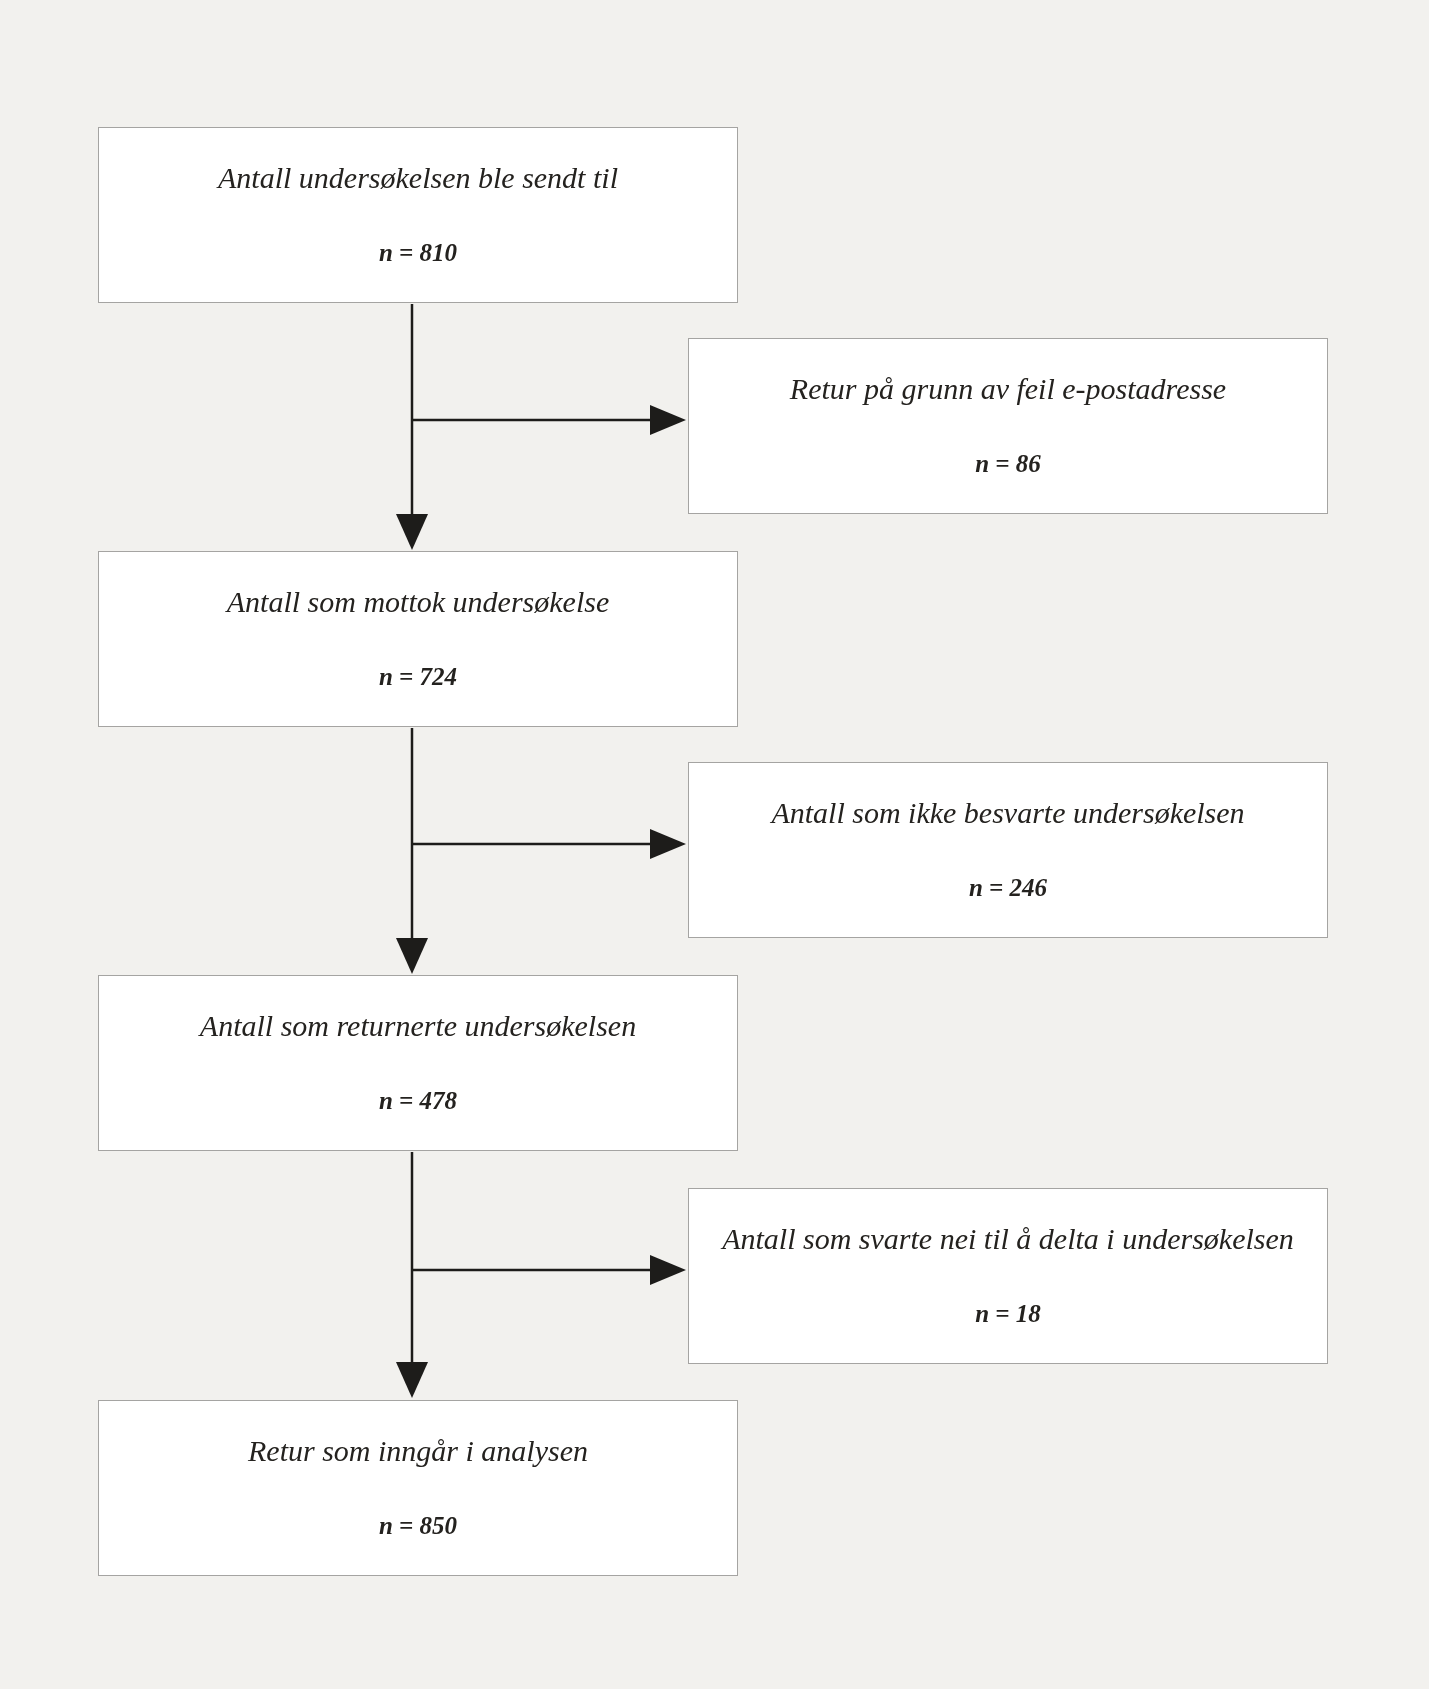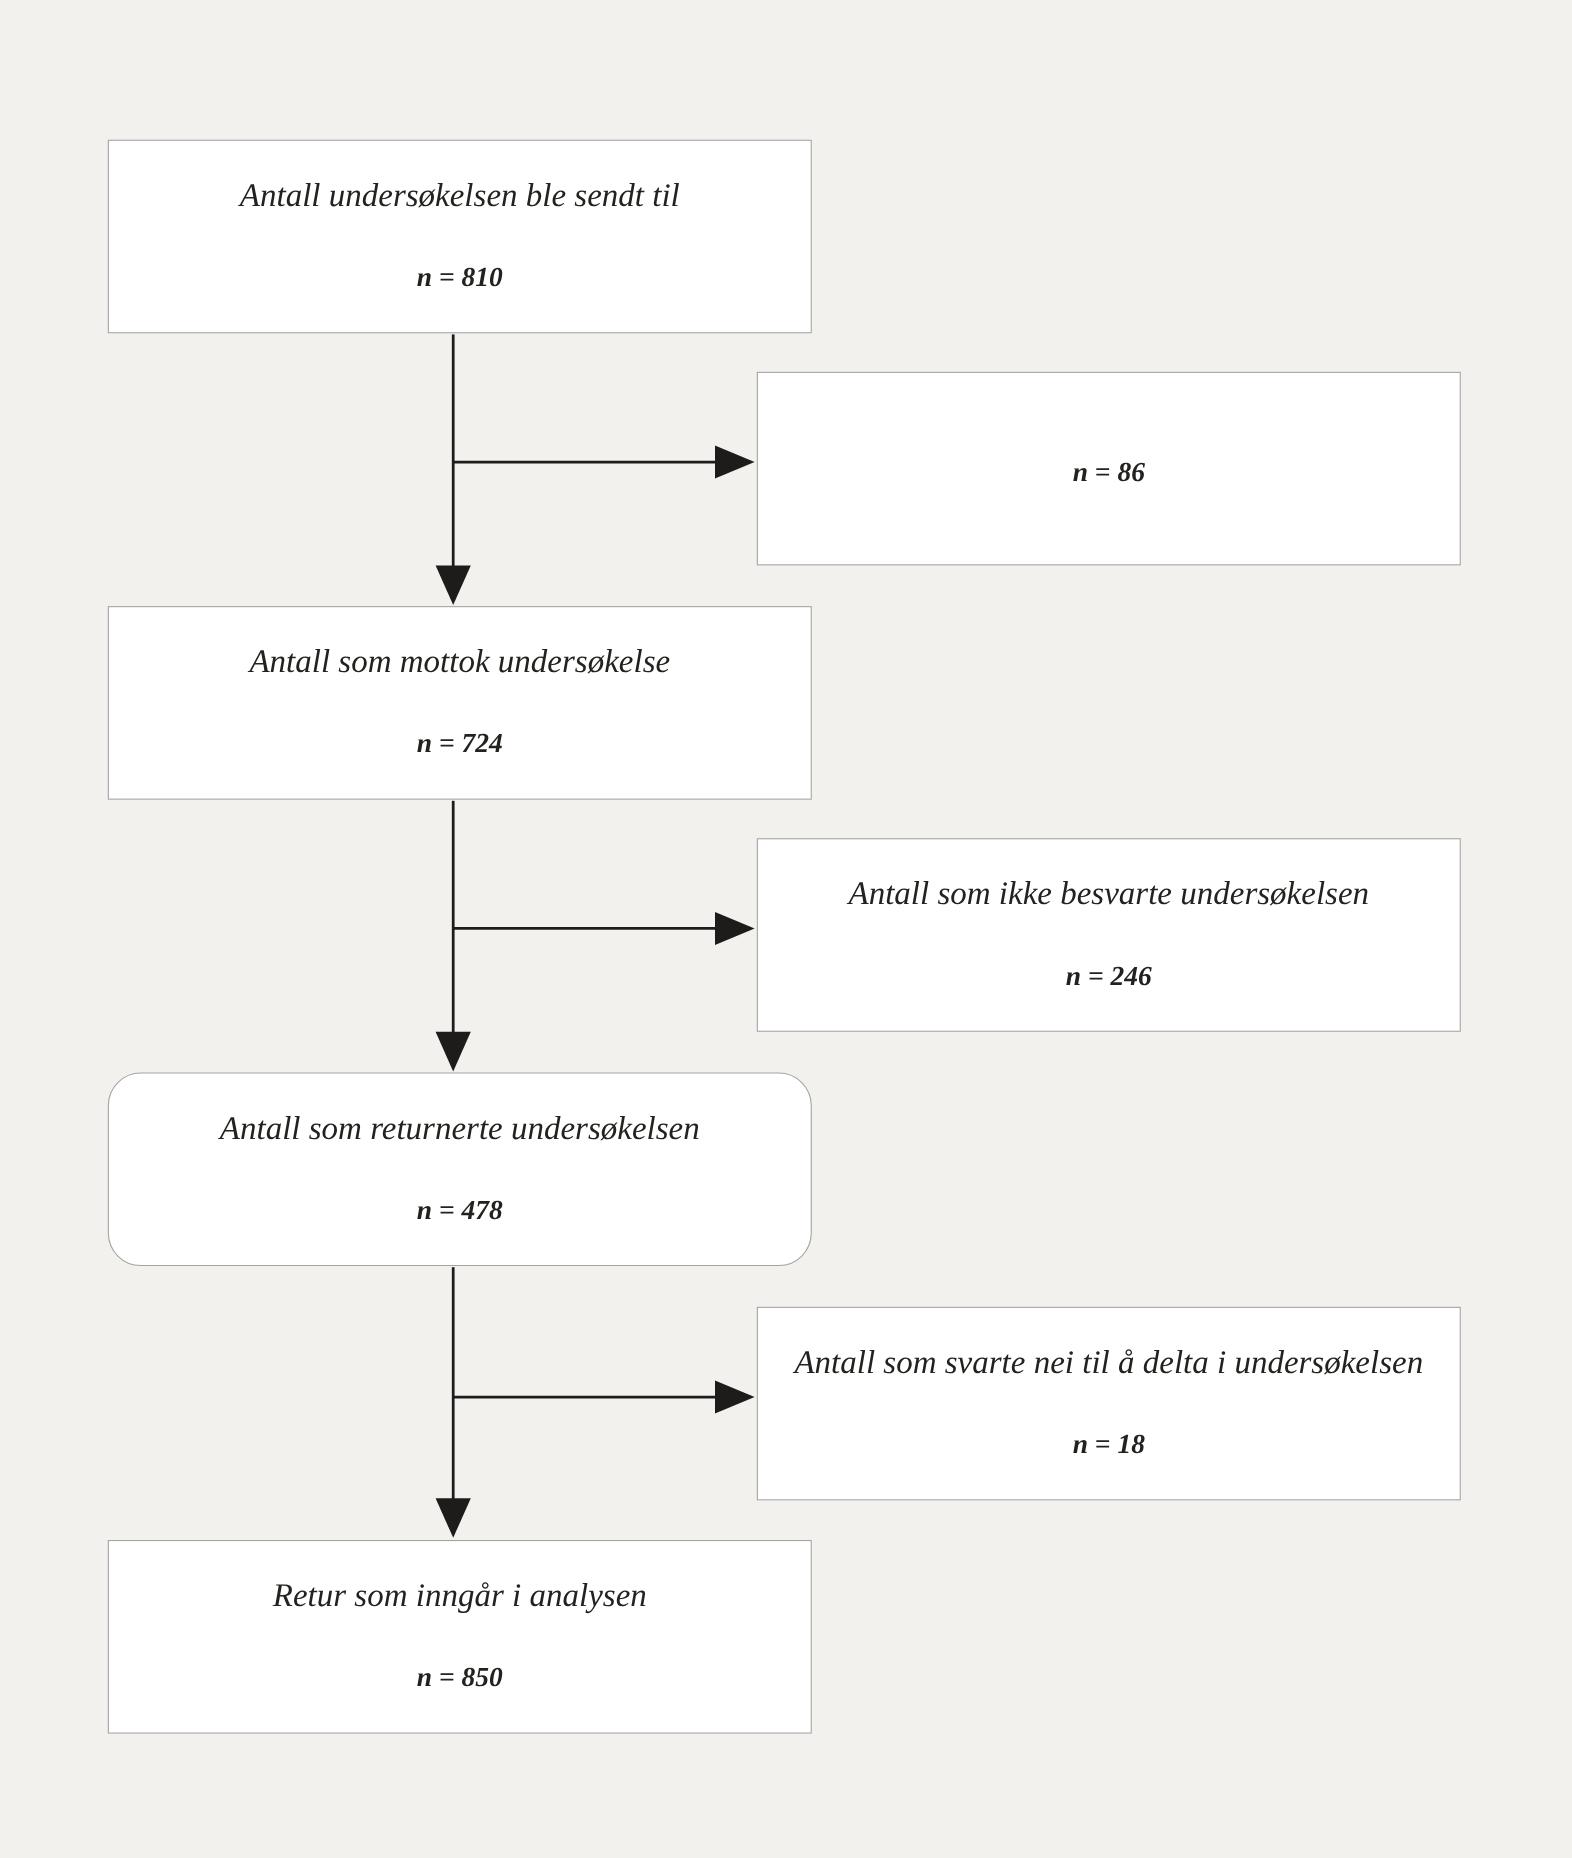--- a/index.html
+++ b/index.html
@@ -45,21 +45,21 @@
   }
   .node .count {
     font-size: 25px;
     font-weight: bold;
     margin-top: 11px;
   }
   .n0 { left: 98px;  top: 127px;  }
   .n1 { left: 688px; top: 338px;  }
   .n2 { left: 98px;  top: 551px;  }
   .n3 { left: 688px; top: 762px; text-align: right;  }
-  .n4 { left: 98px;  top: 975px; border-radius: 30px;  }
+  .n4 { left: 98px;  top: 975px;  }
   .n5 { left: 688px; top: 1188px; text-align: center; }
   .n6 { left: 98px;  top: 1400px; }
   .arrow-stroke {
     stroke: #1d1c1a;
     stroke-width: 2.5;
     fill: none;
   }
   .arrow-head {
     fill: #1d1c1a;
     stroke: none;
@@ -102,20 +102,21 @@
       <polygon class="arrow-head" points="650,1255 650,1285 686,1270"></polygon>
     </g>
   </svg>
 
   <div class="node n0">
     <div class="label">Antall undersøkelsen ble sendt til</div>
     <div class="count">n = 810</div>
   </div>
 
   <div class="node n1">
+    <div class="label">Retur på grunn av feil e-postadresse</div>
     <div class="count">n = 86</div>
   </div>
 
   <div class="node n2">
     <div class="label">Antall som mottok undersøkelse</div>
     <div class="count">n = 724</div>
   </div>
 
   <div class="node n3">
     <div class="label">Antall som ikke besvarte undersøkelsen</div>

